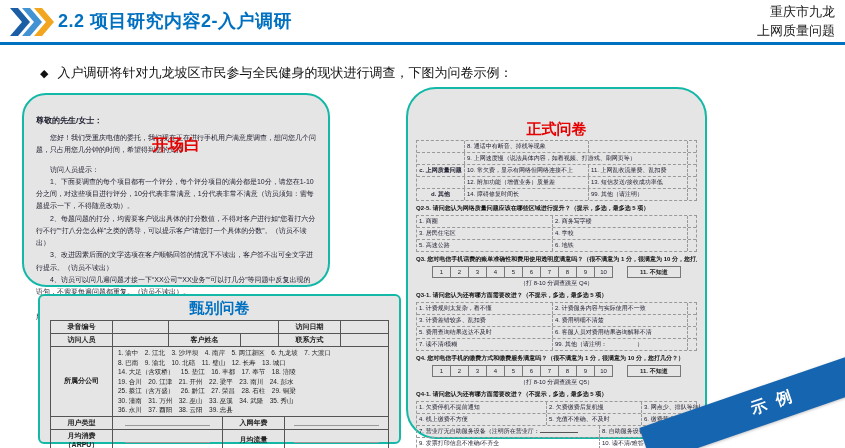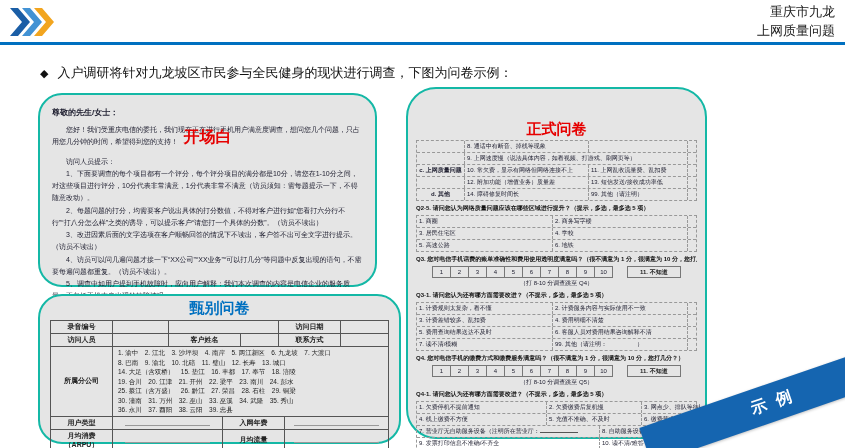--- a/index.html
+++ b/index.html
@@ -11,22 +11,22 @@
   .page-title{position:absolute;left:58px;top:9px;font-size:18px;font-weight:bold;color:#0070c0;letter-spacing:0.5px;}
   .org{position:absolute;right:10px;top:3px;font-size:13px;color:#1a1a1a;line-height:1.45;text-align:right;}
   .hr{position:absolute;top:42px;left:0;width:845px;height:3px;background:#0070c0;}
 
   
   .intro{position:absolute;left:40px;top:64px;font-size:13px;color:#111;}
   .diamond{margin-right:9px;font-size:11px;color:#111;}
 
   
   .doc-box{position:absolute;border:2px solid #14b8a6;border-radius:24px;background:#e5e5e5;box-sizing:border-box;}
-  .opening-box{left:38px;top:93px;width:339px;height:194px;padding:6px 12px;}
-  .screening-box{left:38px;top:294px;width:363px;height:150px;padding:3px 10px;}
+  .opening-box{left:22px;top:93px;width:308px;height:194px;padding:14px 12px;}
+  .screening-box{left:38px;top:294px;width:363px;height:150px;padding:3px 10px;border-radius:6px;}
   .formal-box{left:406px;top:87px;width:301px;height:352px;padding:3px 8px;border-radius:30px;}
 
   .sec-title{font-weight:bold;text-align:center;font-size:15px;}
   .red{color:#e60000;margin-top:28px;}
   .blue{color:#0070c0;}
 
   
   .open-head{position:relative;height:18px;}
   .salutation{position:absolute;left:0;top:6px;font-size:8px;font-weight:bold;color:#223;}
   .open-head .sec-title{position:absolute;left:0;right:0;top:-2px;font-size:16px;}
@@ -87,20 +87,21 @@
 </head>
 <body>
 
 <div class="slide">
 
   <svg class="chevrons" width="44" height="28" viewBox="0 0 44 28">
     <polygon points="0,0 8,0 20,14 8,28 0,28 12,14" fill="#1b5ea6"></polygon>
     <polygon points="12,0 20,0 32,14 20,28 12,28 24,14" fill="#4292d4"></polygon>
     <polygon points="24,0 32,0 44,14 32,28 24,28 36,14" fill="#f2a51f"></polygon>
   </svg>
+  <div class="page-title">2.2 项目研究内容2-入户调研</div>
   <div class="org">
     <div>重庆市九龙</div>
     <div>上网质量问题</div>
   </div>
   <div class="hr"></div>
 
   <div class="intro">
     <span class="diamond">◆</span><span>入户调研将针对九龙坡区市民参与全民健身的现状进行调查，下图为问卷示例：</span>
   </div>
 

